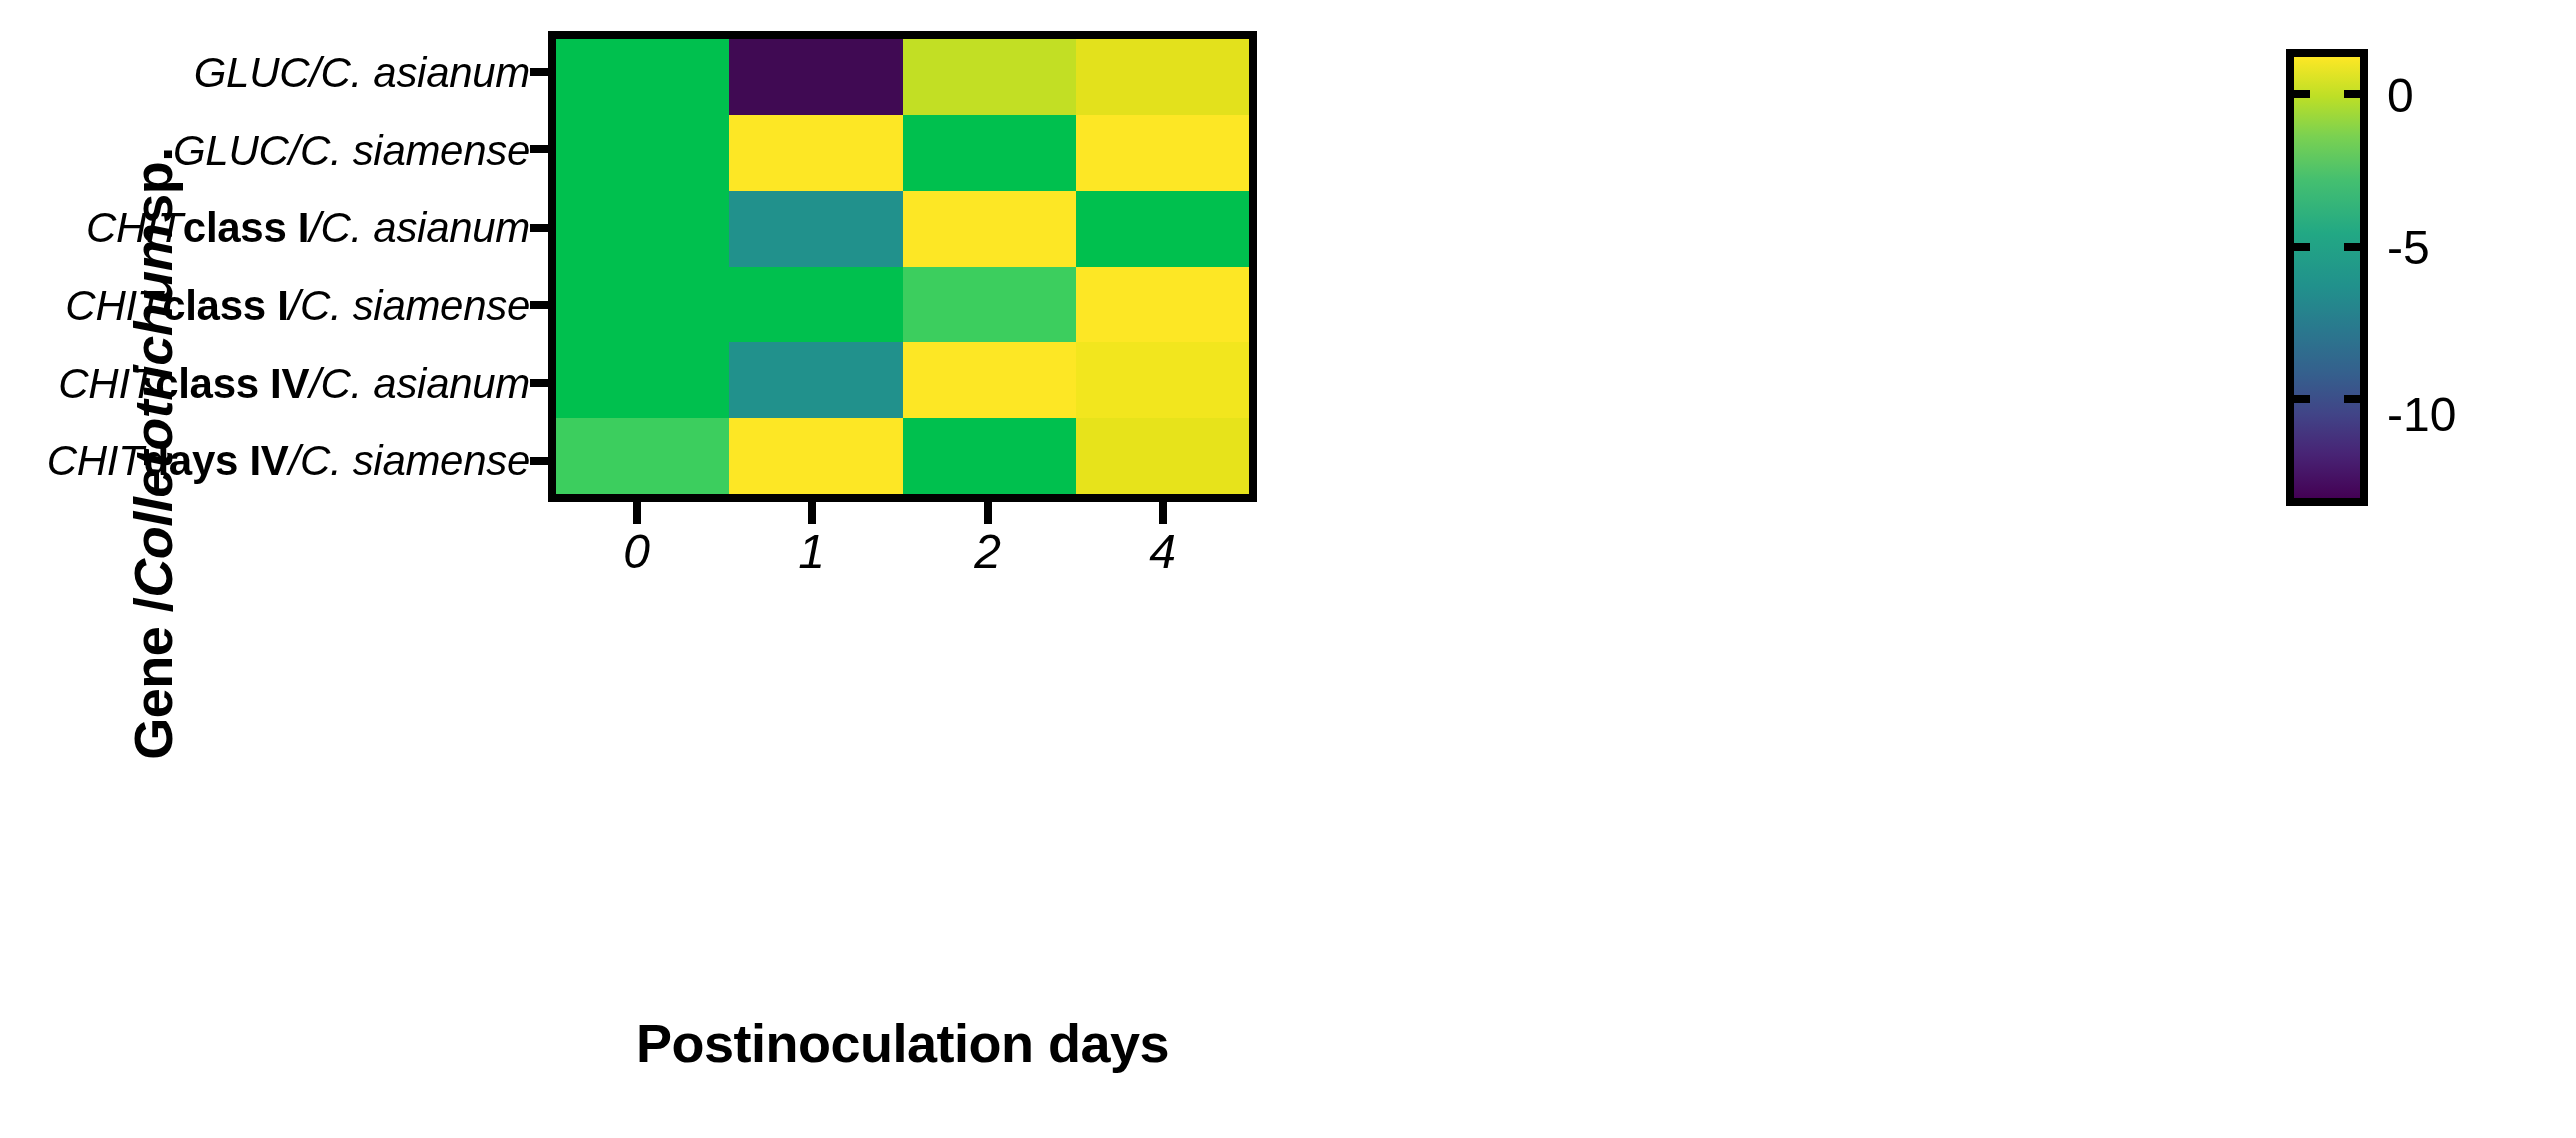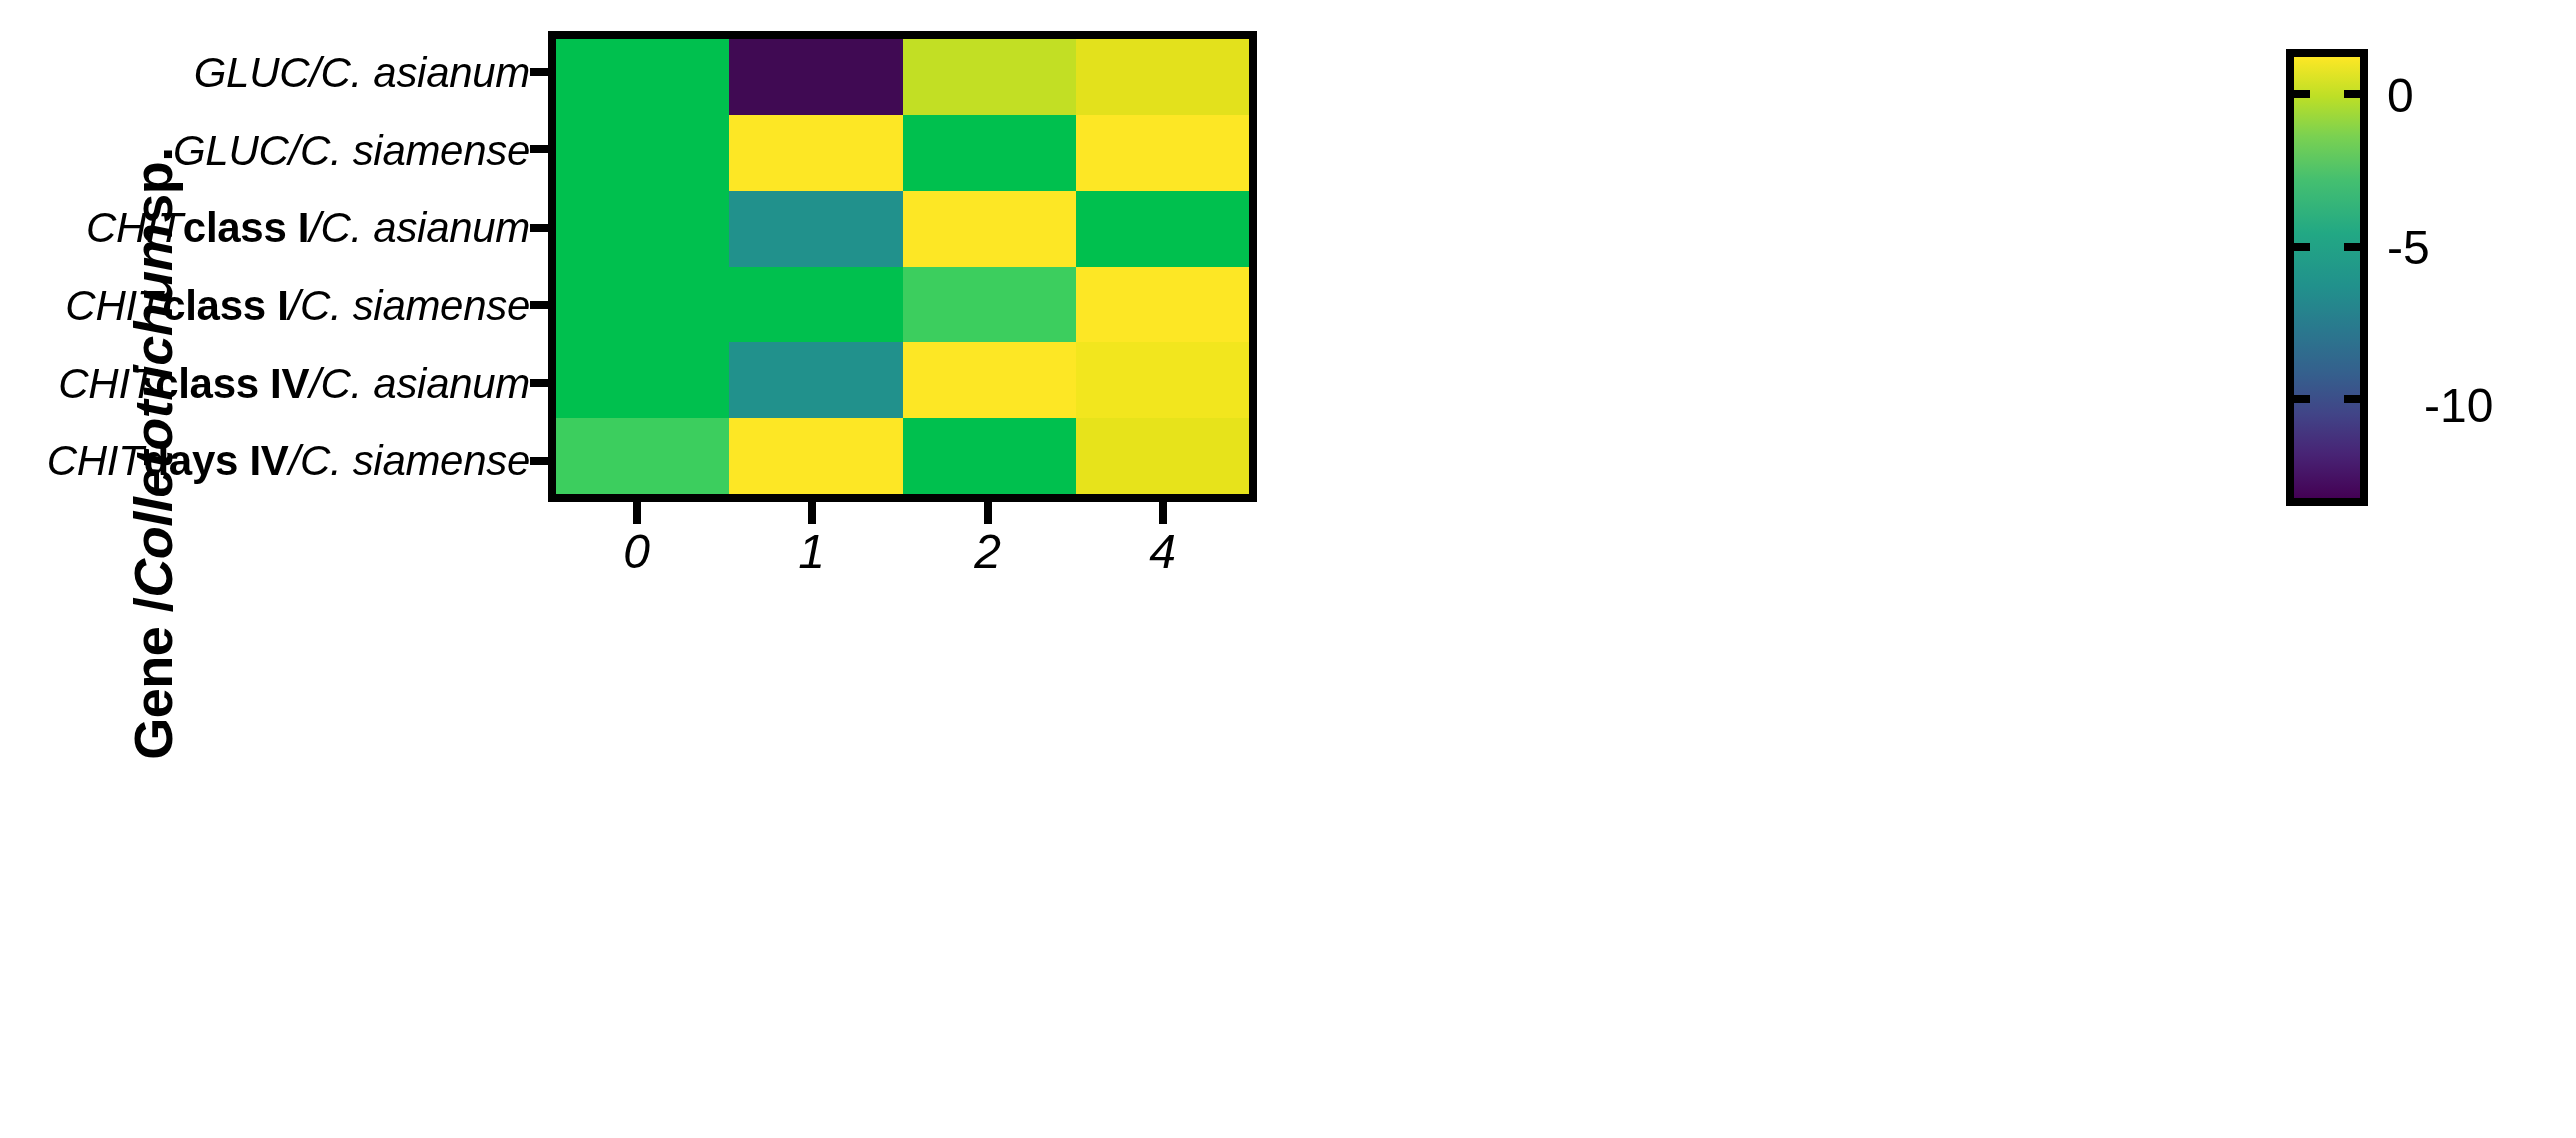--- a/index.html
+++ b/index.html
@@ -268,28 +268,29 @@
   <div class="x-tick" style="left:633px;"></div>
   <div class="x-tick" style="left:808px;"></div>
   <div class="x-tick" style="left:984px;"></div>
   <div class="x-tick" style="left:1159px;"></div>
 
   <div class="x-label" style="left:548px;">0</div>
   <div class="x-label" style="left:723px;">1</div>
   <div class="x-label" style="left:899px;">2</div>
   <div class="x-label" style="left:1074px;">4</div>
 
+  <div id="x-axis-title">Postinoculation days</div>
 
   <div id="colorbar-wrap">
     <div id="colorbar"></div>
   <div class="cb-tick-left" style="top: 41px;"></div>
       <div class="cb-tick-right" style="top: 41px;"></div>
       <div class="cb-label" style="top: 46px;">0</div>
       <div class="cb-tick-left" style="top: 194px;"></div>
       <div class="cb-tick-right" style="top: 194px;"></div>
       <div class="cb-label" style="top: 198px;">-5</div>
       <div class="cb-tick-left" style="top: 346px;"></div>
       <div class="cb-tick-right" style="top: 346px;"></div>
-      <div class="cb-label" style="top: 356px; margin-left: 37px;">-10</div>
+      <div class="cb-label" style="top: 365px;">-10</div>
     </div>
 
 </div>
 
 
 </body></html>

